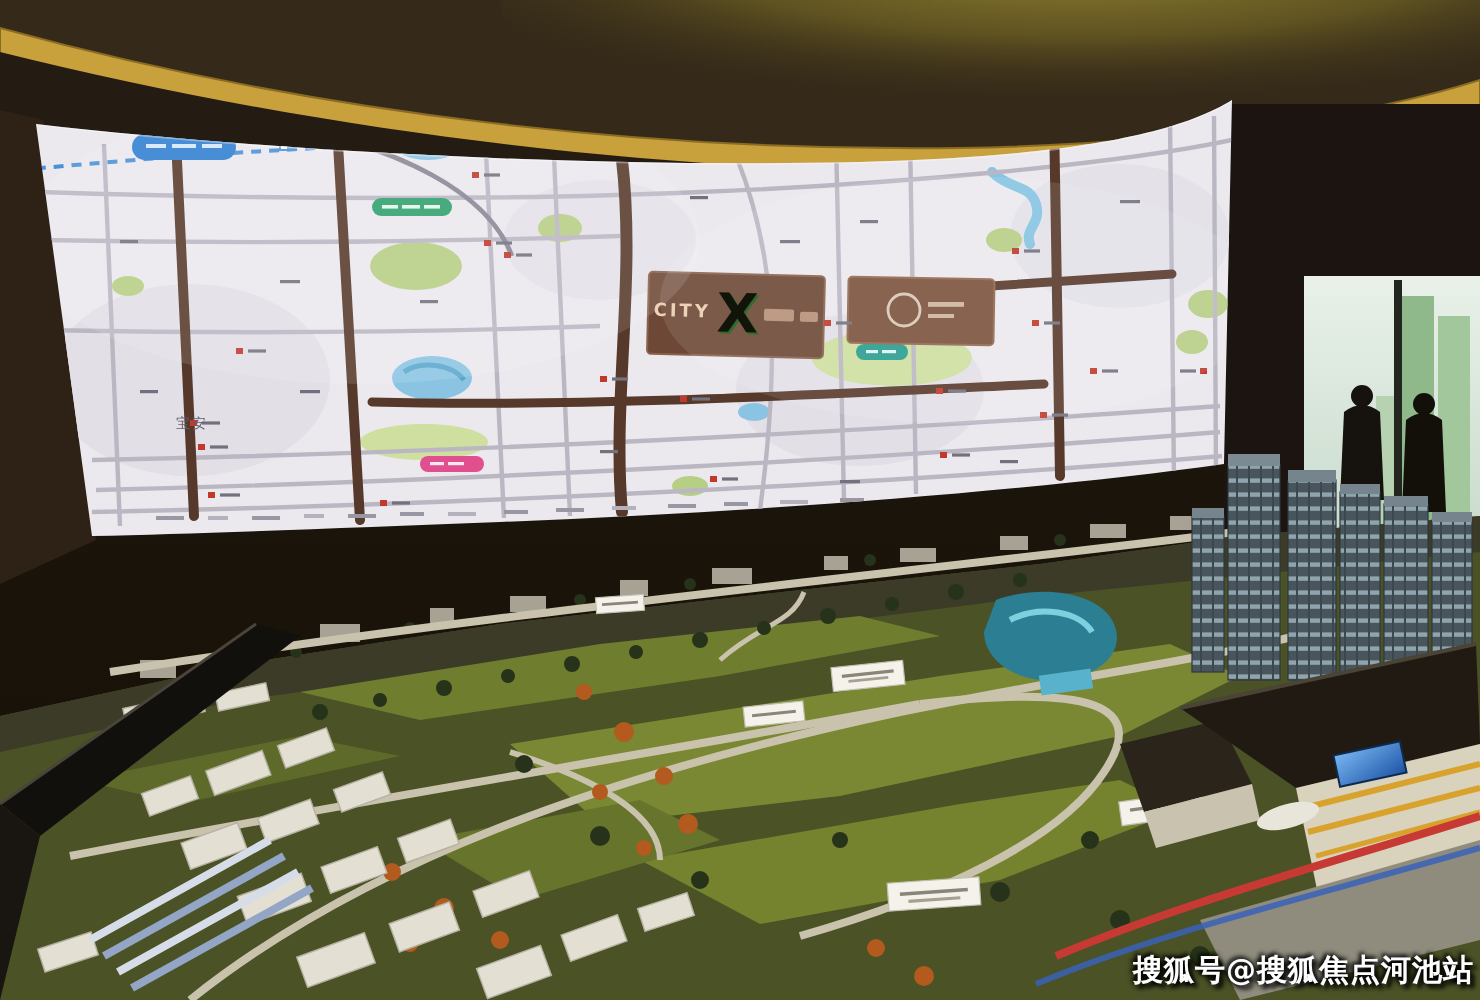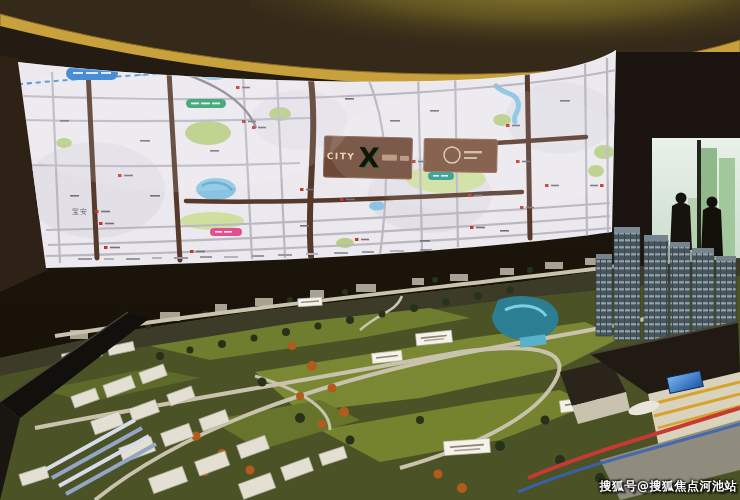--- a/index.html
+++ b/index.html
@@ -24,23 +24,23 @@
   
   #billboard-text{position:absolute;left:324px;top:136px;width:88px;height:42px;
      transform:rotate(1.5deg);display:flex;align-items:center;justify-content:center;
      gap:3px;pointer-events:none;}
   #billboard-text .brand{font-size:9px;font-weight:bold;letter-spacing:1.5px;color:#ecd2b6;}
   #billboard-text .xmark{font-size:27px;font-weight:900;color:#111409;line-height:1;
      text-shadow:1px 1px 0 #2f6b2f;}
   #billboard-text .bar{display:inline-block;background:#c9a78f;opacity:.85;border-radius:1px;}
   #billboard-text .bar.b1{width:15px;height:6px;}
   #billboard-text .bar.b2{width:9px;height:5px;}
-  #district-label{position:absolute;left:72px;top:207px;font-size:7px;color:#63606e;
+  #district-label{position:absolute;left:88px;top:207px;font-size:7px;color:#63606e;
      letter-spacing:1px;pointer-events:none;}
-  #watermark{position:absolute;right:3px;bottom:5px;font-size:12px;font-weight:bold;
+  #watermark{position:absolute;right:3px;bottom:5px;font-size:15px;font-weight:bold;
      color:#fdfdfd;letter-spacing:.5px;white-space:nowrap;
      text-shadow:0 0 3px #000,2px 2px 2px #000,-1px -1px 2px #000;}
 </style>
 </head>
 <body>
 
 <div id="photo">
 <svg id="scene" width="740" height="500" viewBox="0 0 740 500">
   <defs>
     <radialGradient id="glow" cx="50%" cy="30%" r="60%">

